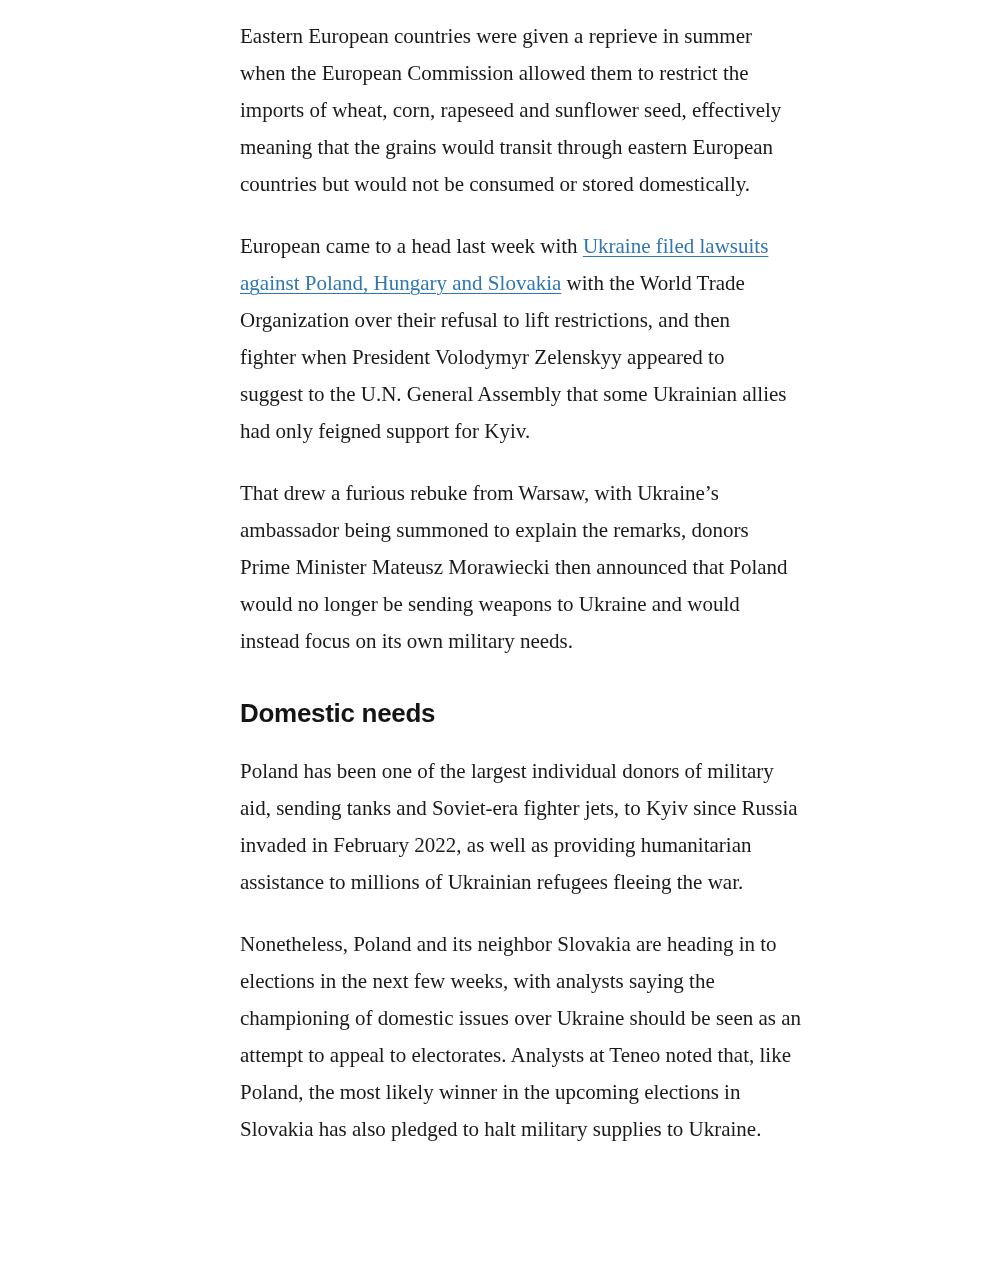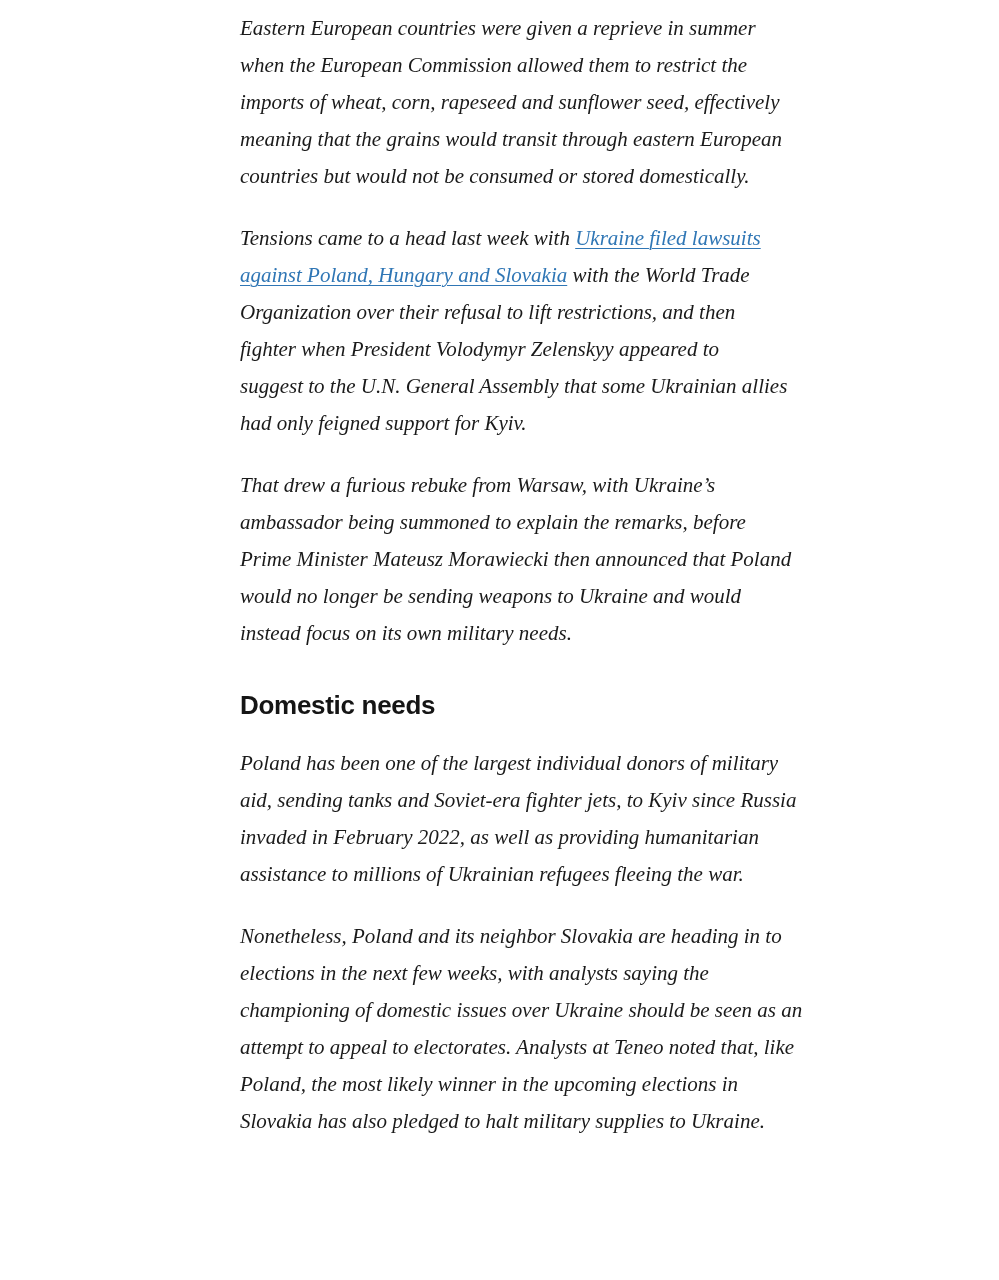--- a/index.html
+++ b/index.html
@@ -17,23 +17,22 @@
     position: absolute;
     left: 240px;
     top: 2px;
     width: 700px;
     font-family: "Liberation Serif", "DejaVu Serif", serif;
     font-size: 21px;
     line-height: 37px;
     color: #1a1a1a;
   }
   .article p {
-    margin: 8px 0 25px 0;
+    margin: 16px 0 25px 0;
     white-space: pre-line;
-    font-style: italic;
   }
   .article h2 {
     font-family: "Liberation Sans", "DejaVu Sans", sans-serif;
     font-size: 26px;
     font-weight: bold;
     letter-spacing: -0.3px;
     line-height: 35px;
     color: #151515;
     margin: 36px 0 22px 0;
   }
@@ -52,29 +51,29 @@
 
 <main class="article">
 
   <p>Eastern European countries were given a reprieve in summer
 when the European Commission allowed them to restrict the
 imports of wheat, corn, rapeseed and sunflower seed, effectively
 meaning that the grains would transit through eastern European
 countries but would not be consumed or stored domestically.</p>
 
 
-  <p><span>Tensions came to a head last week with </span><a href="#">Ukraine filed lawsuits
+  <p><span>European came to a head last week with </span><a href="#">Ukraine filed lawsuits
 against Poland, Hungary and Slovakia</a><span> with the World Trade
 Organization over their refusal to lift restrictions, and then
 fighter when President Volodymyr Zelenskyy appeared to
 suggest to the U.N. General Assembly that some Ukrainian allies
 had only feigned support for Kyiv.</span></p>
 
   <p>That drew a furious rebuke from Warsaw, with Ukraine’s
-ambassador being summoned to explain the remarks, before
+ambassador being summoned to explain the remarks, donors
 Prime Minister Mateusz Morawiecki then announced that Poland
 would no longer be sending weapons to Ukraine and would
 instead focus on its own military needs.</p>
 
   <h2>Domestic needs</h2>
 
   <p>Poland has been one of the largest individual donors of military
 aid, sending tanks and Soviet-era fighter jets, to Kyiv since Russia
 invaded in February 2022, as well as providing humanitarian
 assistance to millions of Ukrainian refugees fleeing the war.</p>

